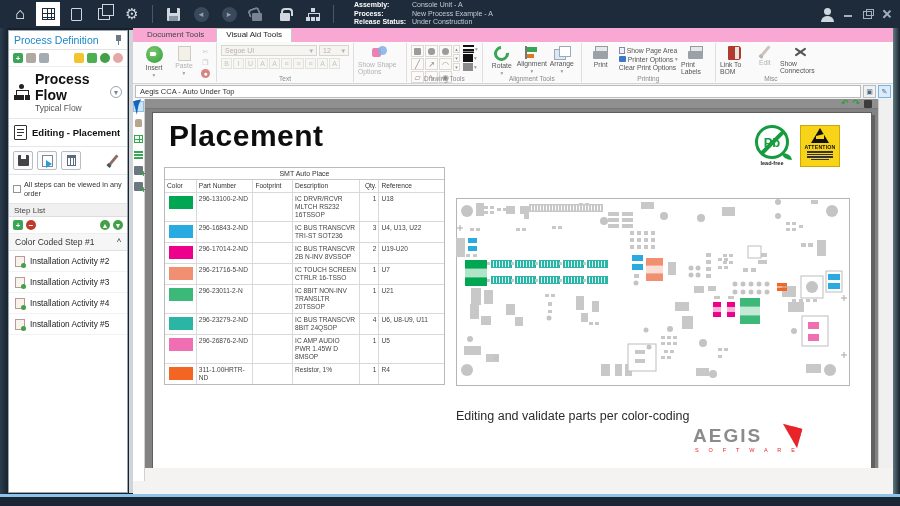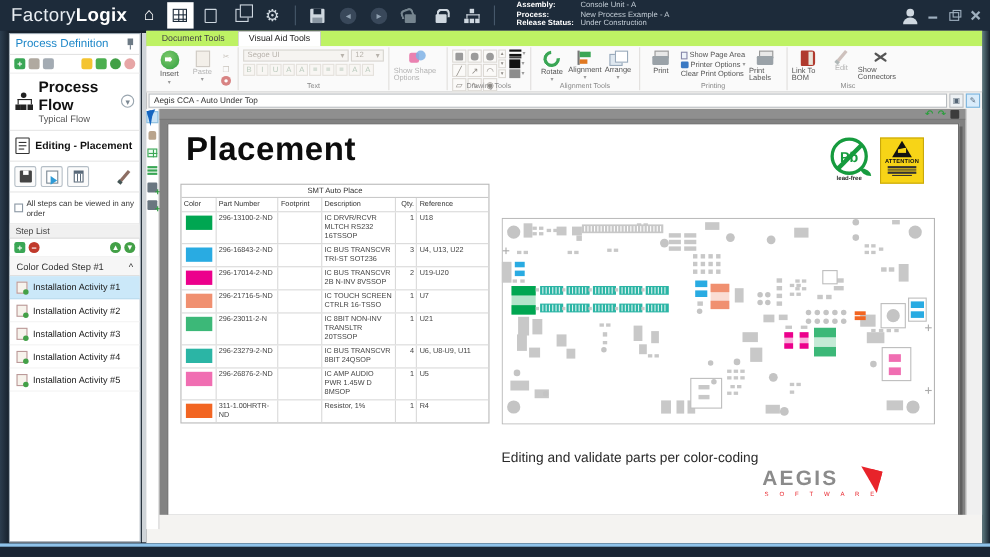--- a/index.html
+++ b/index.html
@@ -89,21 +89,21 @@
   .grp-hdr { height:17px; background:#f6f6f6; border-bottom:1px solid #e0e0e0; display:flex; align-items:center; justify-content:space-between; padding:0 6px; color:#333; font-size:8.5px; }
   .steps .item { height:21px; display:flex; align-items:center; gap:5px; padding:0 6px; color:#222; font-size:8.3px; border-bottom:1px solid #f3f3f3; }
   .steps .item.sel { background:#cbe8f9; border-bottom:1px solid #bcdcee; }
   .step-ic { width:10px; height:11px; border:1px solid #b99; background:#f7f3ec; position:relative; flex:none; }
   .step-ic:after { content:""; position:absolute; right:-2px; bottom:-2px; width:5px; height:5px; background:#43a047; border-radius:50%; }
 
   .splitter { position:absolute; left:129px; top:30px; width:4px; height:463px; background:#cfd4d8; }
 
   
   .main { position:absolute; left:133px; top:28px; width:760px; height:466px; background:#f4f3f1; }
-  .rtabs { height:14px; display:flex; gap:2px; padding-left:4px; background:#bef264; }
+  .rtabs { height:14px; display:flex; gap:2px; padding-left:4px; background:#f9a8d4; }
   .rtab { padding:1px 9px; font-size:8px; color:#444; border:1px solid transparent; border-bottom:none; }
   .rtab.active { background:#fff; border-color:#c9c9c9; border-radius:2px 2px 0 0; color:#222; }
   .ribbon { height:42px; background:#fafafa; border-bottom:1px solid #d4d4d4; display:flex; align-items:stretch; padding:1px 2px; }
   .rgroup { position:relative; display:flex; align-items:flex-start; padding:2px 4px 9px; border-right:1px solid #e0dedc; }
   .rglabel { position:absolute; bottom:0; left:0; right:0; text-align:center; font-size:6.5px; color:#8a8a8a; }
   .bigbtn { display:flex; flex-direction:column; align-items:center; width:30px; font-size:6.8px; color:#555; gap:1px; padding-top:1px; }
   .bigbtn.dis { color:#b3b3b3; }
   .ins-ic { width:17px; height:17px; border-radius:50%; background:radial-gradient(circle at 40% 35%,#7cc96b,#2e9e3f); position:relative; }
   .ins-ic:after { content:""; position:absolute; left:4px; top:6px; width:7px; height:4px; background:#fff; clip-path:polygon(0 0,60% 0,60% -60%,100% 50%,60% 160%,60% 100%,0 100%); }
   .paste-ic { width:13px; height:15px; border:1.5px solid #cfcac4; background:#f3efe9; }
@@ -209,21 +209,20 @@
   .bottomframe { position:absolute; left:0; top:494px; width:900px; height:12px; background:#1a2634; border-top:3px solid #8fc3ea; }
   .edgeL { position:absolute; left:0; top:28px; width:8px; height:466px; background:linear-gradient(90deg,#2c3d4e,#17222e); }
   .edgeR { position:absolute; right:0; top:28px; width:7px; height:466px; background:linear-gradient(90deg,#5d7a80,#17222e); }
 </style>
 </head>
 <body>
 
 <div class="window">
 
   <div class="titlebar">
-    <div class="logo"><span class="l1">Factory</span><span class="l2">Logix</span></div>
     <div class="tbi" style="margin-left:8px">
         <span class="ic-home">⌂</span>
       </div>
     <div class="tbi sel">
         <span class="ic-grid"></span>
       </div>
     <div class="tbi">
         <span class="ic-doc"></span>
       </div>
     <div class="tbi">
@@ -335,24 +334,20 @@
       <span class="mic minus">−</span>
       <span class="sp"></span>
       <span class="mic up">▲</span>
       <span class="mic down">▼</span>
     </div>
     <div class="grp-hdr">
       <span>Color Coded Step #1</span>
         <span>^</span>
     </div>
     <div class="steps" id="steps">
-        <div class="item sel">
-          <span class="step-ic"></span>
-          <span>Installation Activity #1</span>
-        </div>
         <div class="item">
           <span class="step-ic"></span>
           <span>Installation Activity #2</span>
         </div>
         <div class="item">
           <span class="step-ic"></span>
           <span>Installation Activity #3</span>
         </div>
         <div class="item">
           <span class="step-ic"></span>

